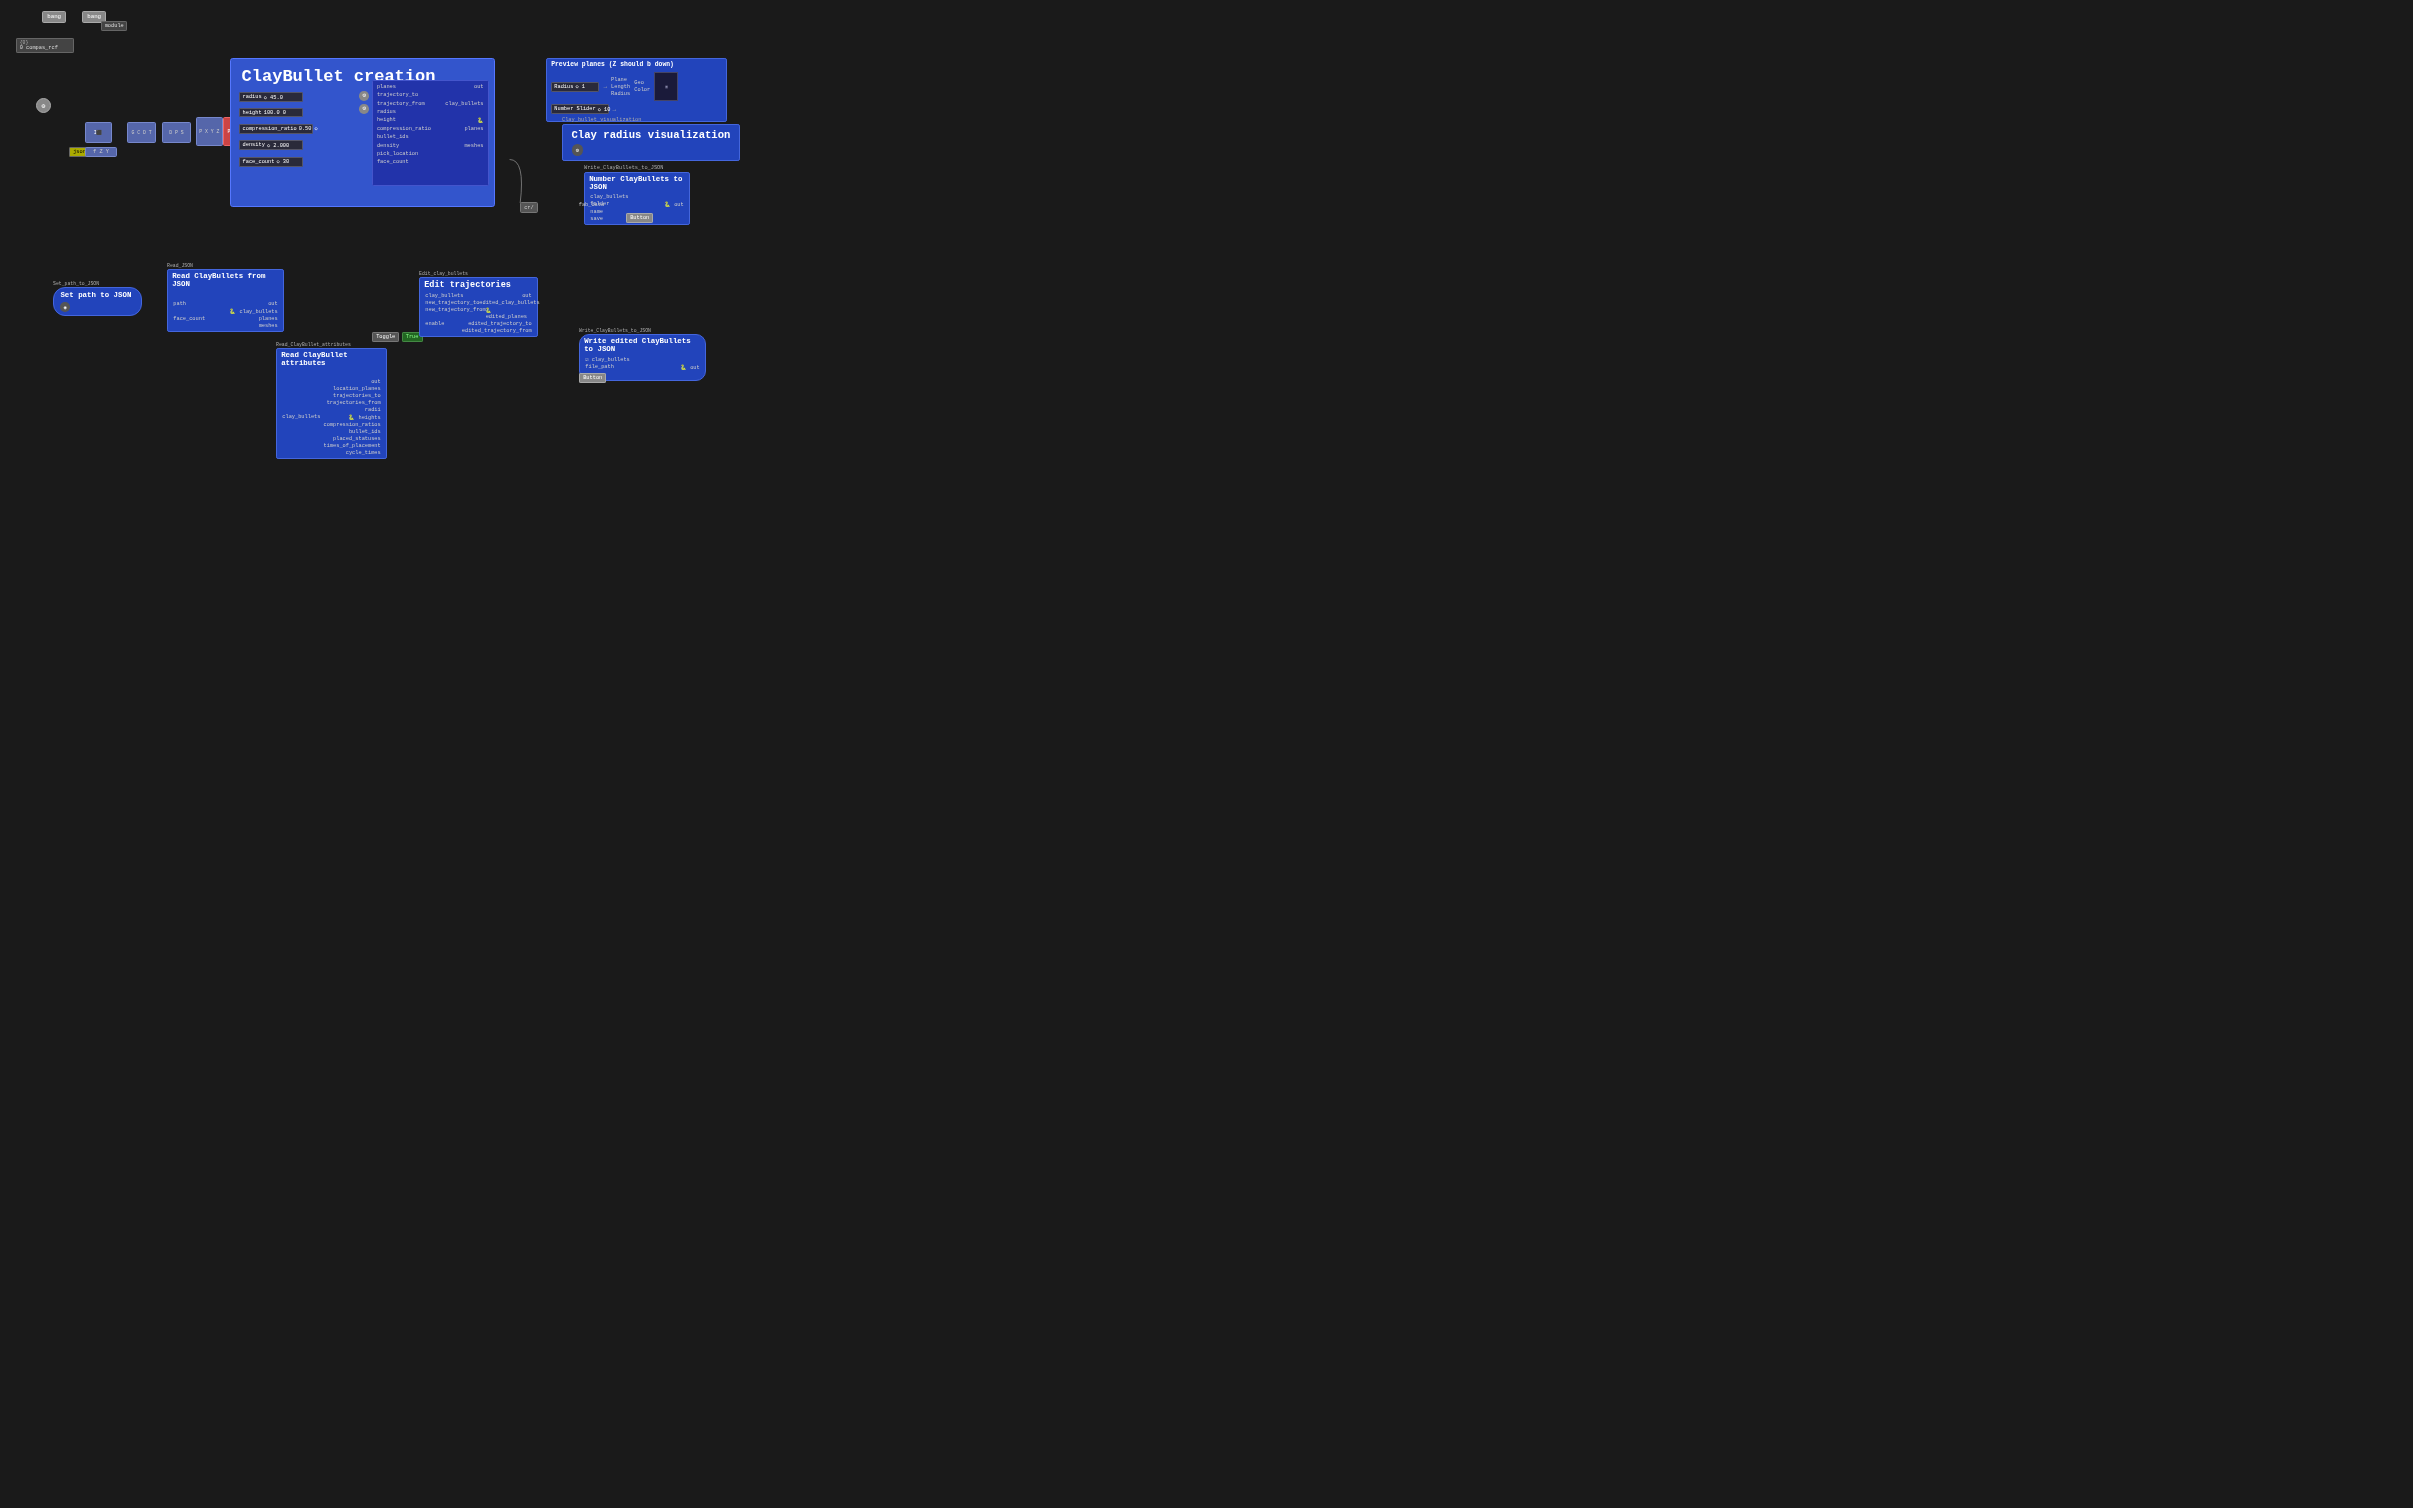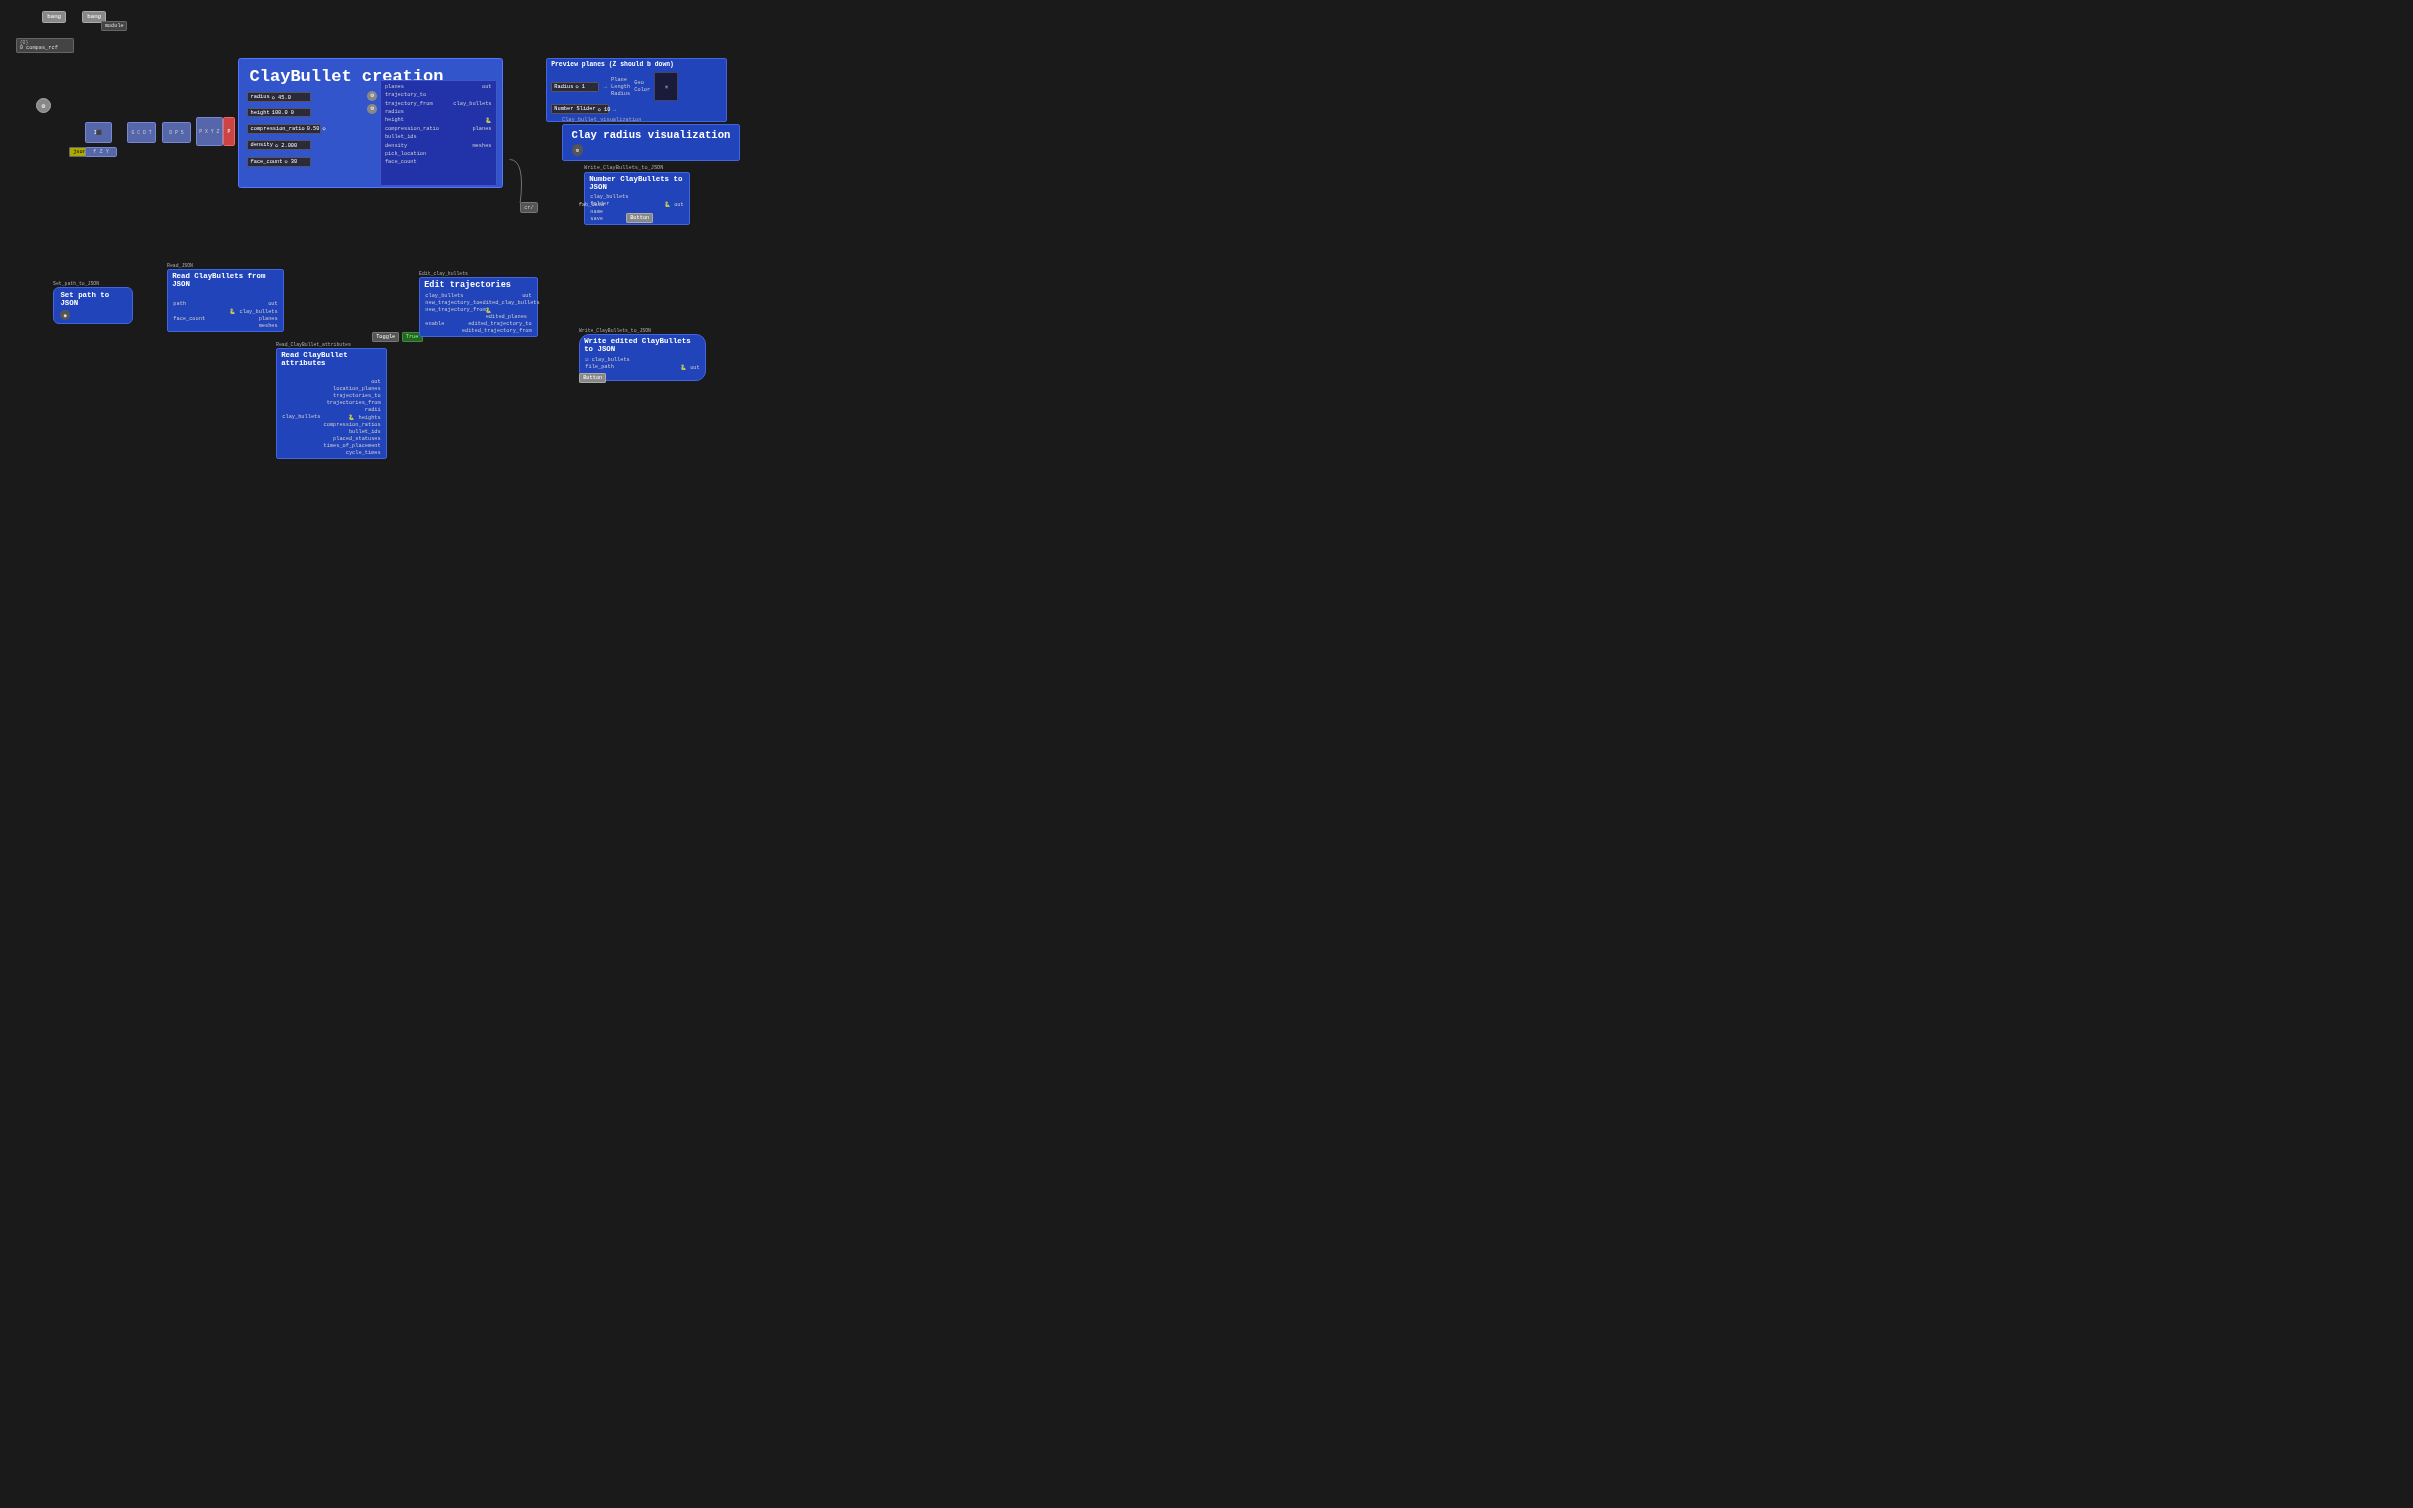--- a/index.html
+++ b/index.html
@@ -141,21 +141,21 @@
 </div>
 
 <div class="text-node yellow-bg" style="left:69px;top:147px;padding:1.1px 3.2px;">
   <span>json</span>
 </div>
 
 <div style="position:absolute;left:85px;top:147px;background:#5566aa;border:0.5px solid #7788cc;border-radius:1.6px;width:32px;height:9.6px;display:flex;align-items:center;justify-content:center;font-size:5.3px;color:#ccc;">
   f Z Y
 </div>
 
-<div class="main-node" style="left:238px;top:58px;width:265px;height:130px;">
+<div class="main-node" style="left:230px;top:58px;width:265px;height:149px;">
   <div class="main-title">ClayBullet creation</div>
 
   <div style="position:absolute;left:5.3px;top:32px;display:flex;flex-direction:column;gap:4.2px;">
 
     <div class="row">
       <div class="input-field" style="width:64px;">
         <span>radius</span>
         <span style="margin-left:2.1px;">◇ 45.0</span>
       </div>
     </div>
@@ -304,21 +304,21 @@
 
   <div style="position:absolute;left:-5.3px;top:37px;font-size:5.3px;color:#ccc;">fab_data</div>
 
   <div style="position:absolute;left:42px;top:48px;background:#888;border:0.5px solid #aaa;border-radius:1.1px;padding:1.1px 3.2px;font-size:5.3px;">
     <span>Button</span>
   </div>
 </div>
 
 <div style="position:absolute;left:53px;top:281px;">
   <div class="node-label" style="position:relative;top:0;left:0;margin-bottom:1.1px;font-size:4.8px;">Set_path_to_JSON</div>
-  <div style="background:#2244bb;border:1.1px solid #4466dd;border-radius:6px;width:80px;padding:3.2px 6.4px;">
+  <div style="background:#2244bb;border:1.1px solid #4466dd;border-radius:12px;width:89px;padding:3.2px 6.4px;">
     <div style="font-size:7.4px;font-weight:bold;color:#fff;margin-bottom:3.2px;">Set path to JSON</div>
     <div style="display:flex;align-items:center;gap:2.1px;">
       <div style="width:9.6px;height:9.6px;background:#555;border-radius:50%;display:flex;align-items:center;justify-content:center;">
         <span style="font-size:4.8px;">◉</span>
       </div>
     </div>
   </div>
 </div>
 
 <div style="position:absolute;left:167px;top:263px;">

